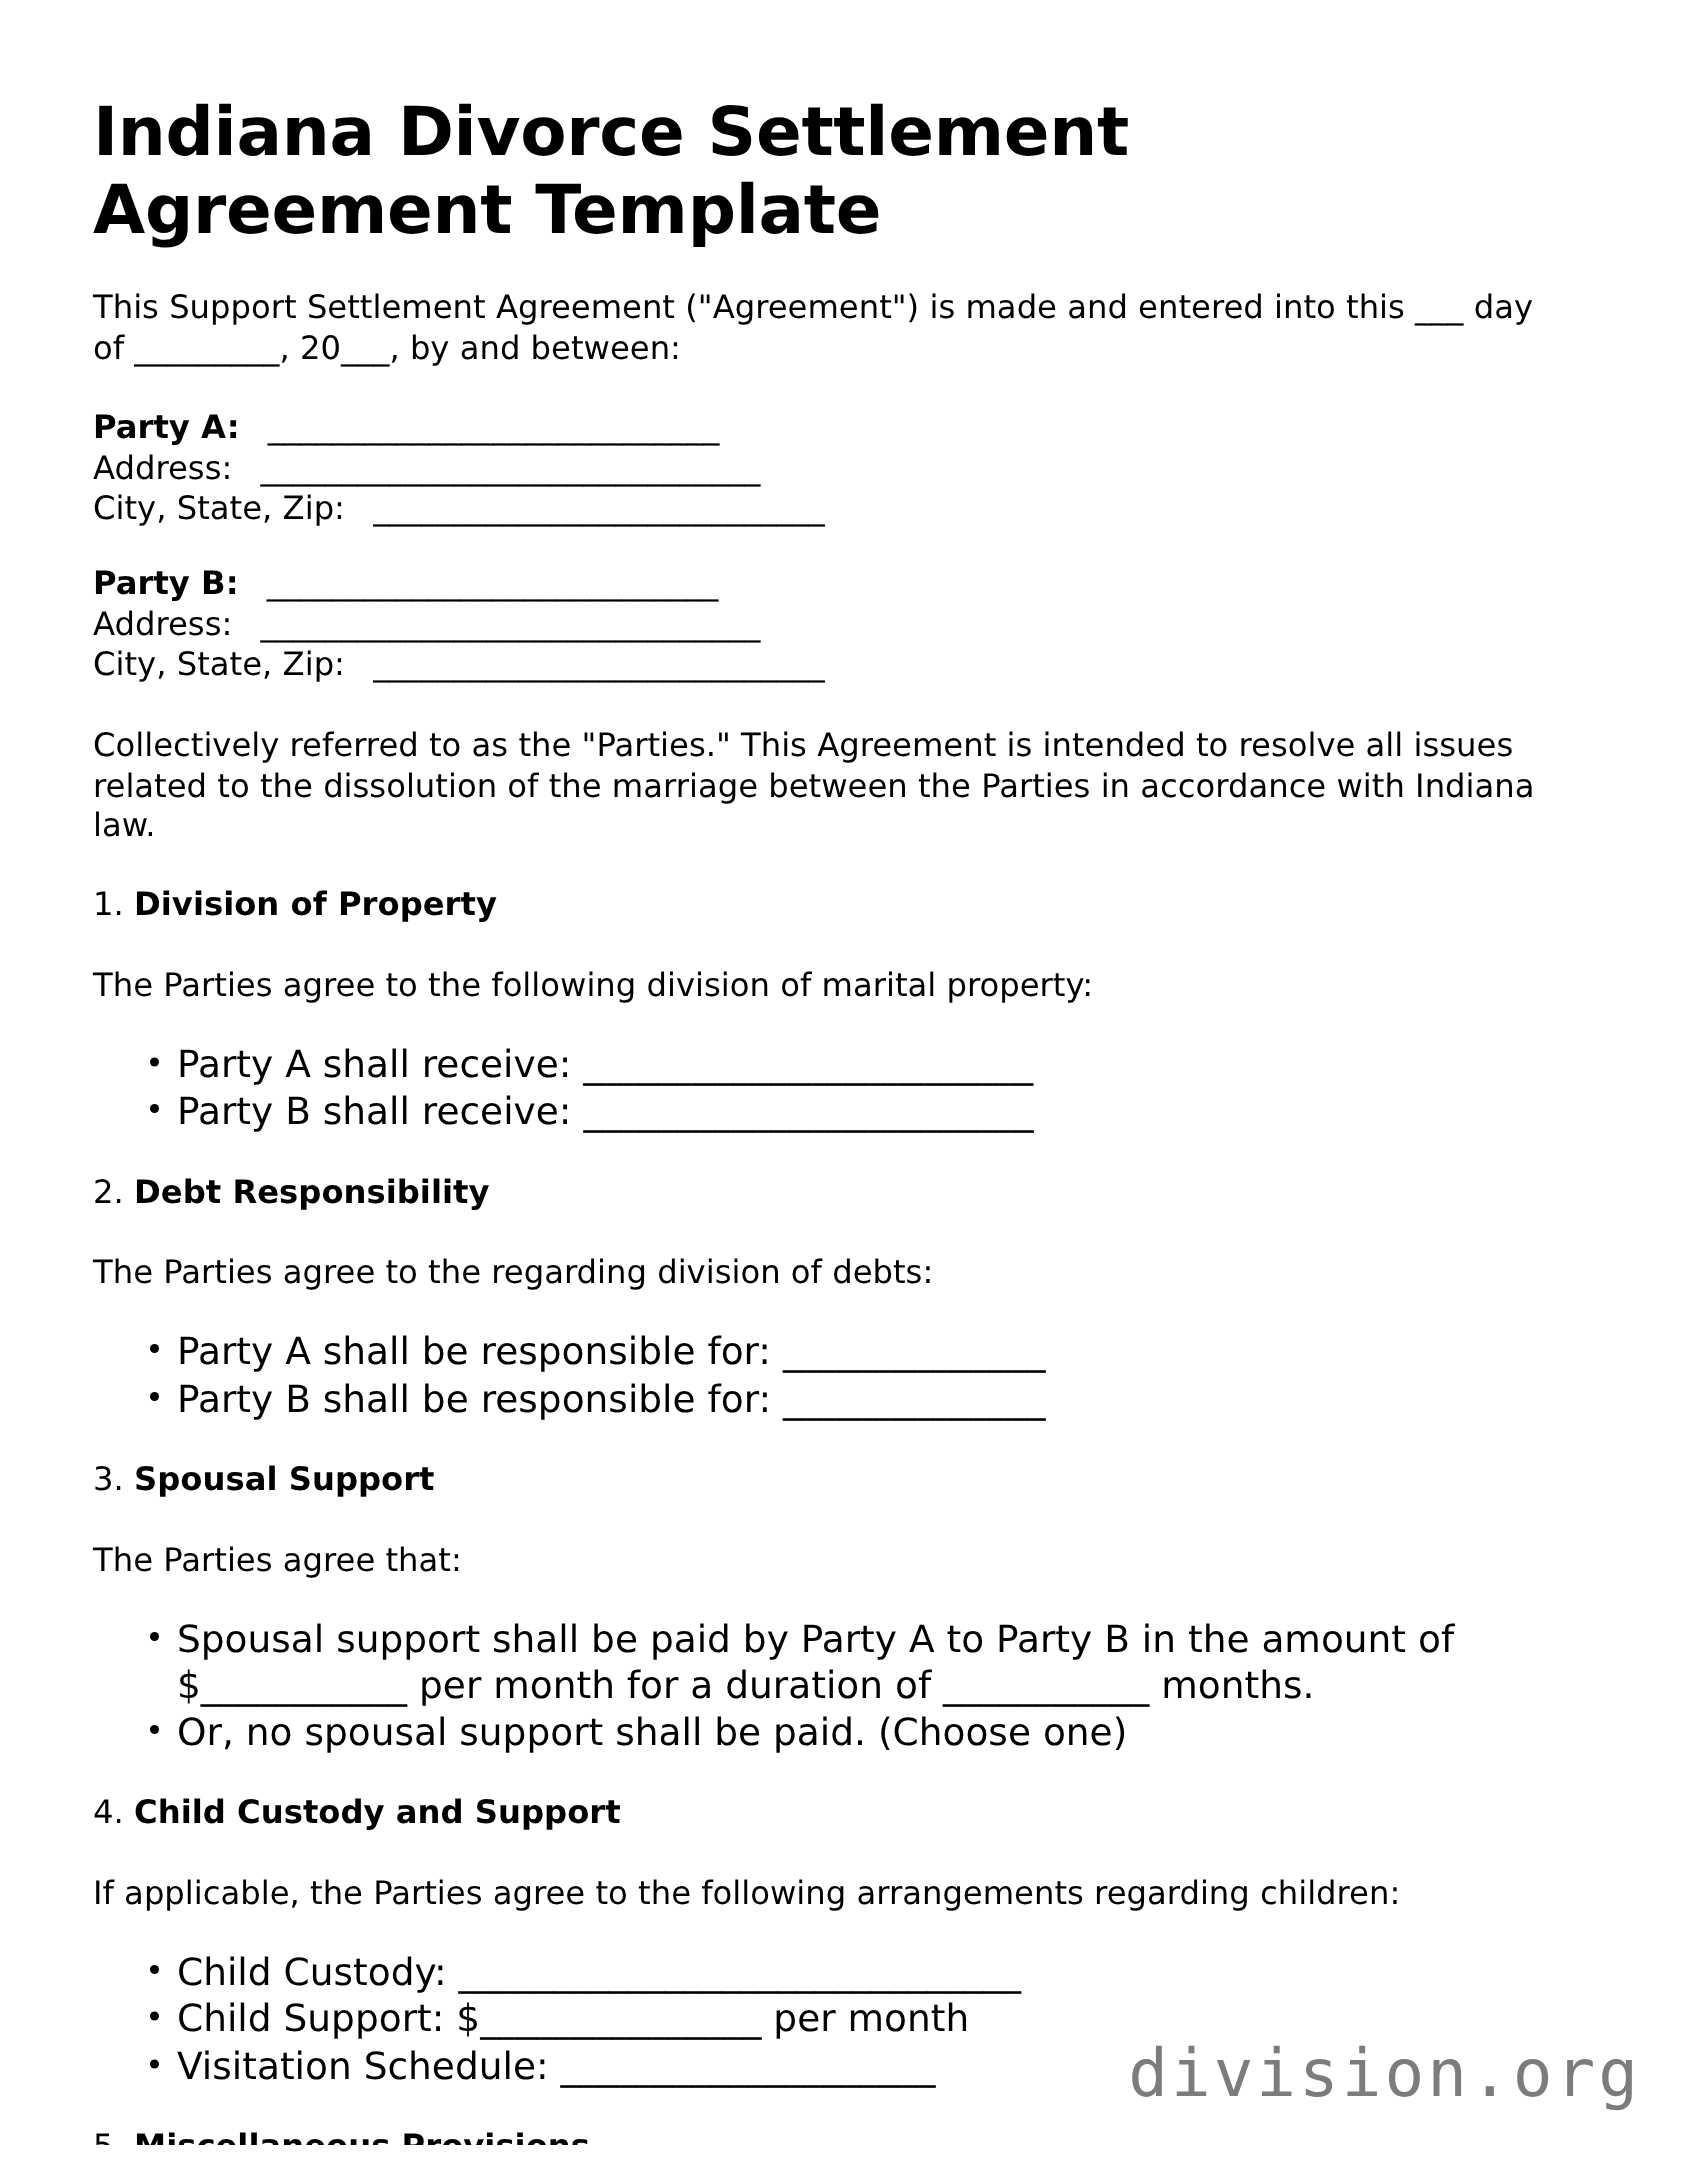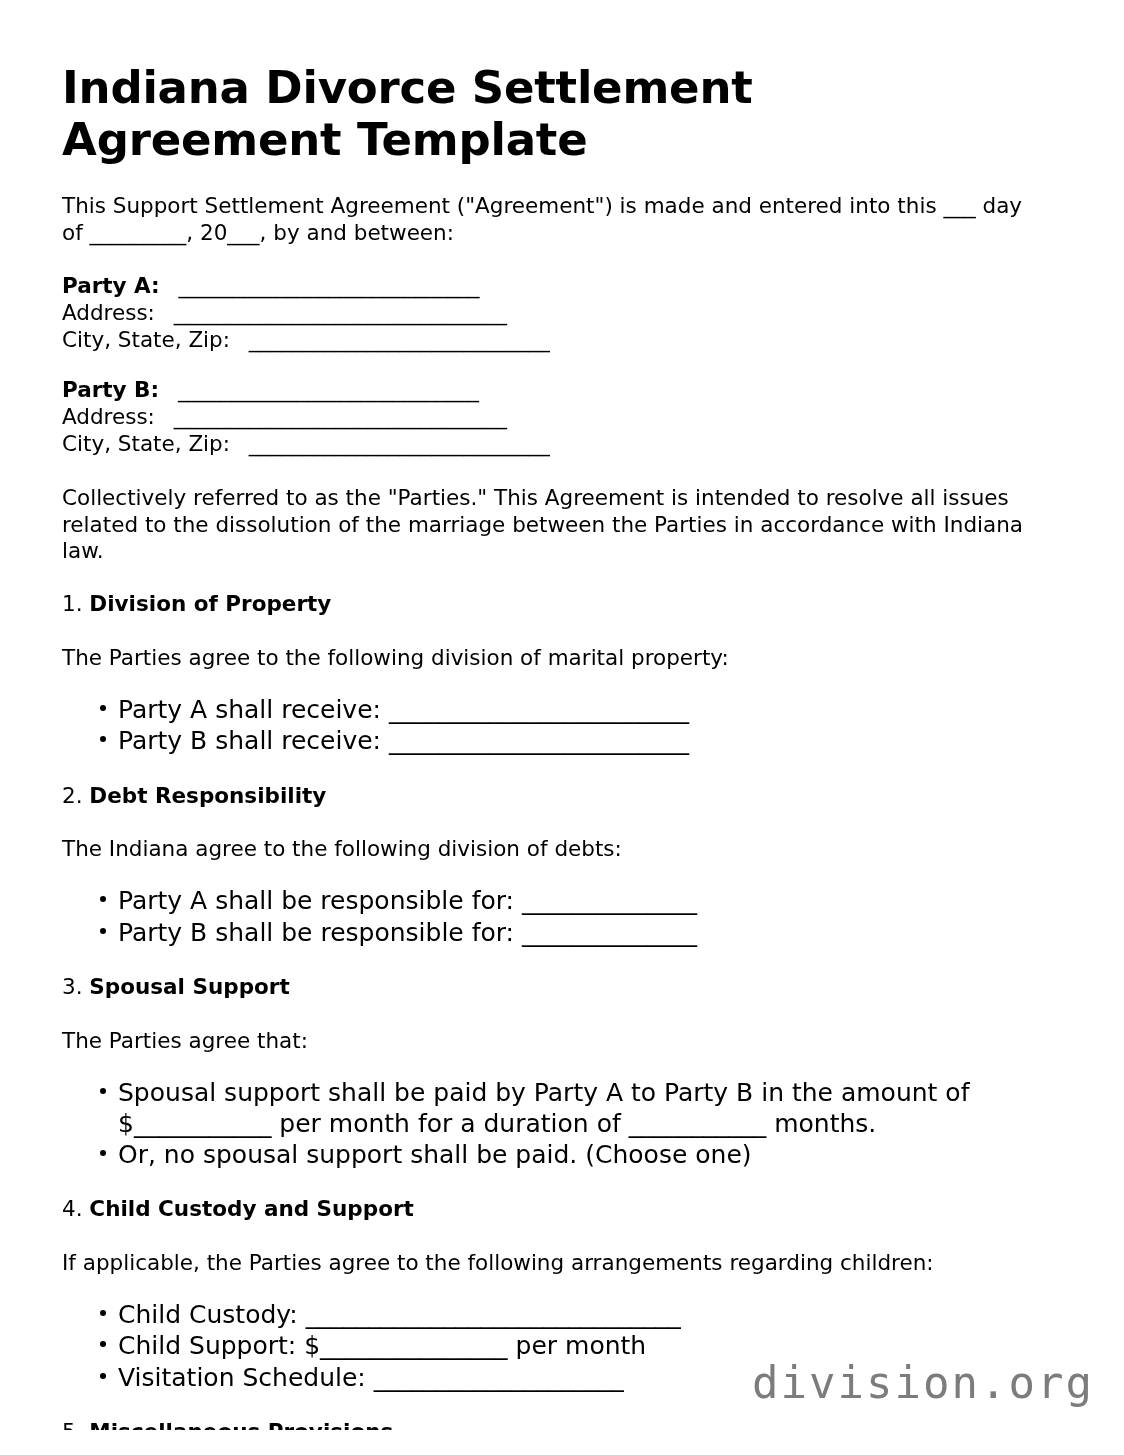--- a/index.html
+++ b/index.html
@@ -140,21 +140,21 @@
     <p class="para">Collectively referred to as the "Parties." This Agreement is intended to resolve all issues related to the dissolution of the marriage between the Parties in accordance with Indiana law.</p>
 
     <h2 class="section-head"><span>1.</span>&nbsp;<span class="sec-title">Division of Property</span></h2>
     <p class="para">The Parties agree to the following division of marital property:</p>
     <ul class="bullets">
       <li>Party A shall receive: ________________________</li>
       <li>Party B shall receive: ________________________</li>
     </ul>
 
     <h2 class="section-head"><span>2.</span>&nbsp;<span class="sec-title">Debt Responsibility</span></h2>
-    <p class="para">The Indiana agree to the following division of debts:</p>
+    <p class="para">The Parties agree to the regarding division of debts:</p>
     <ul class="bullets">
       <li>Party A shall be responsible for: ______________</li>
       <li>Party B shall be responsible for: ______________</li>
     </ul>
 
     <h2 class="section-head"><span>3.</span>&nbsp;<span class="sec-title">Spousal Support</span></h2>
     <p class="para">The Parties agree that:</p>
     <ul class="bullets">
       <li>Spousal support shall be paid by Party A to Party B in the amount of $___________ per month for a duration of ___________ months.</li>
       <li>Or, no spousal support shall be paid. (Choose one)</li>

